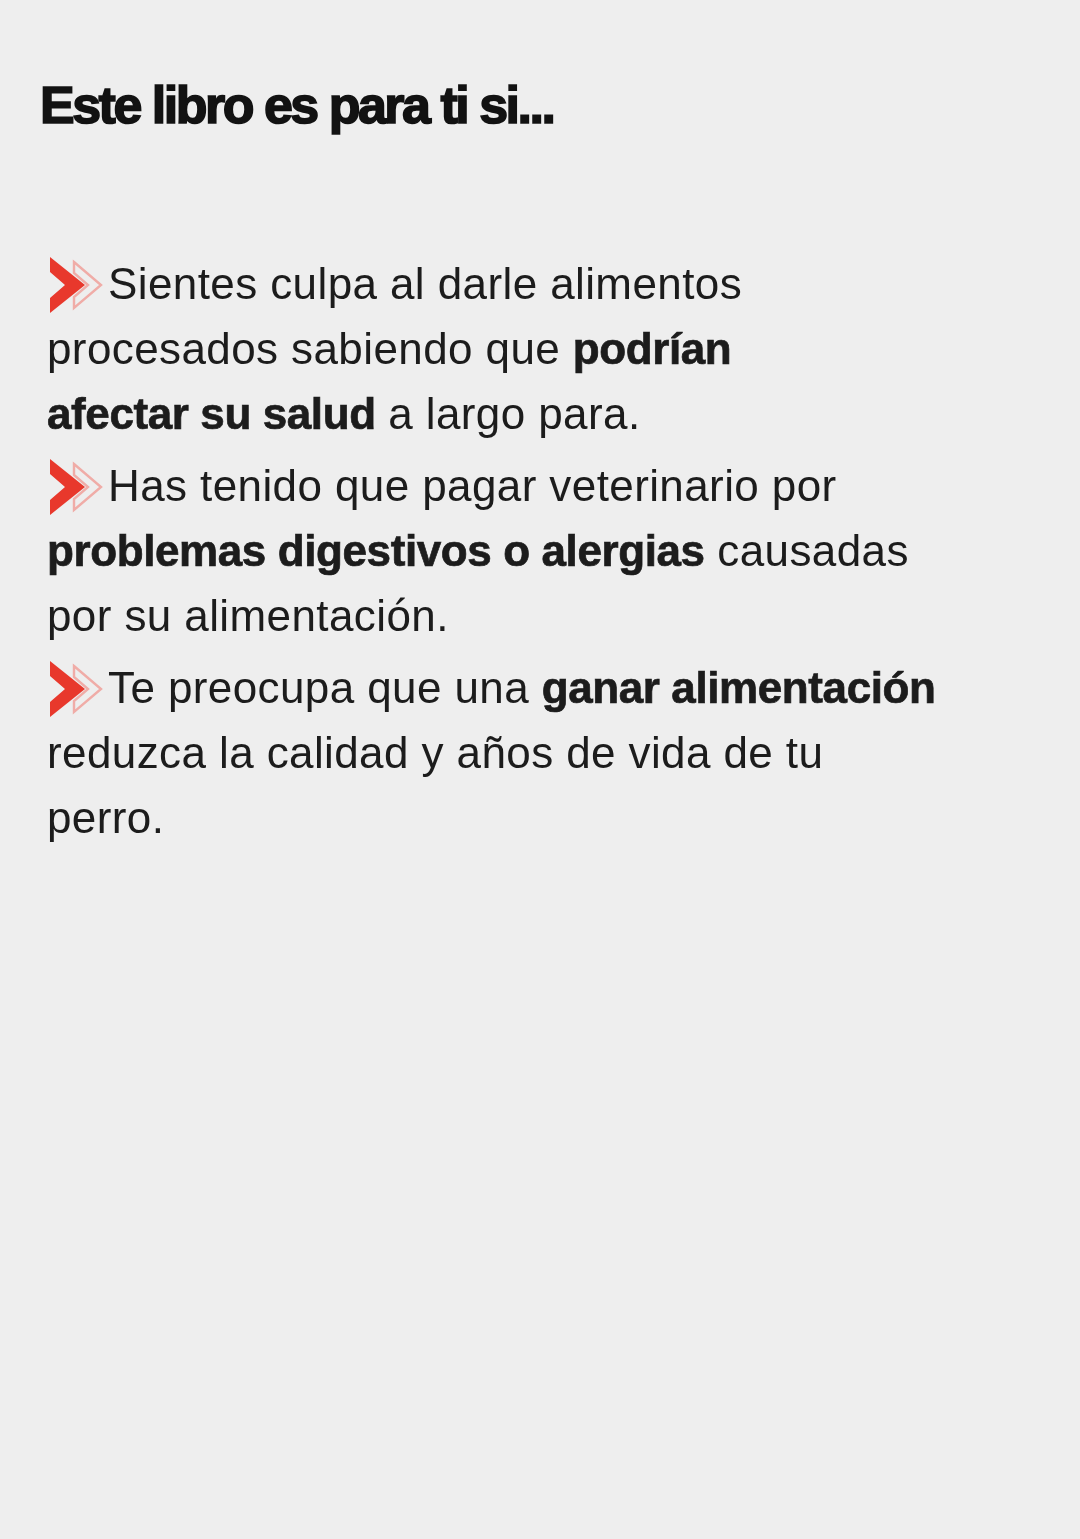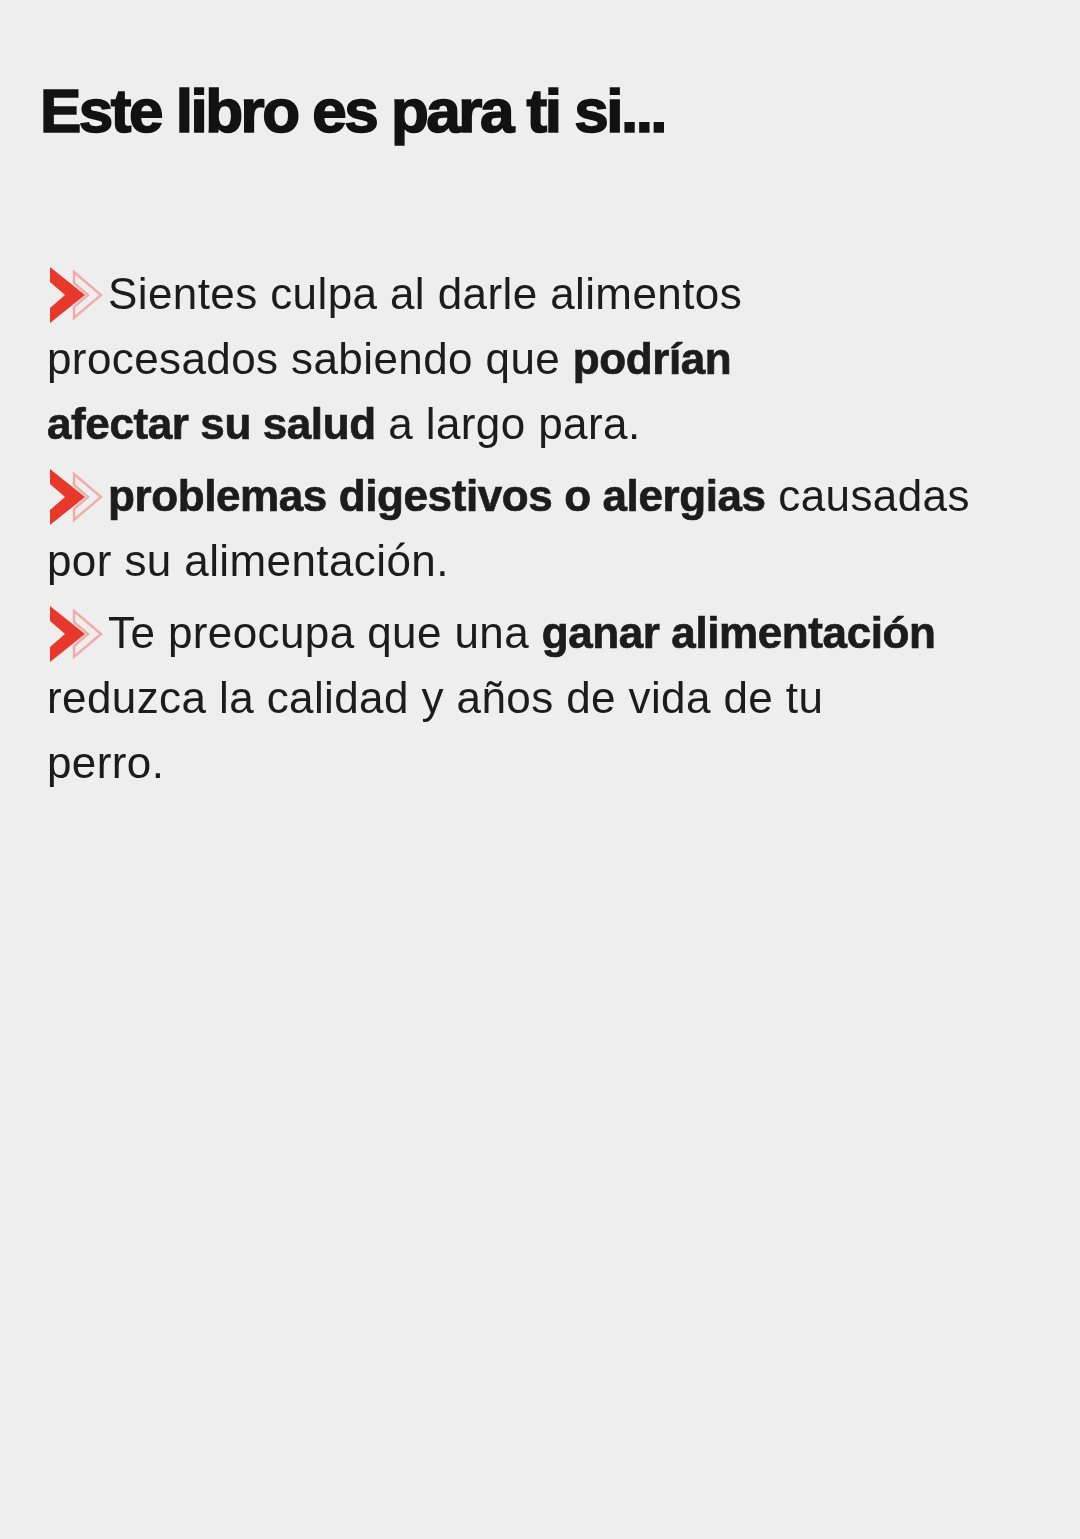--- a/index.html
+++ b/index.html
@@ -14,21 +14,21 @@
     font-family: "Liberation Sans", sans-serif;
     overflow-x: hidden;
   }
   .page {
     padding: 0 38px 0 40px;
     box-sizing: border-box;
     width: 1080px;
   }
   h1.title {
     margin: 78px 0 118px 0;
-    font-size: 62px;
+    font-size: 52px;
     line-height: 1.05;
     font-weight: 900;
     letter-spacing: -2.5px;
     color: #121212;
     -webkit-text-stroke: 1.6px #121212;
   }
   p.bullet {
     white-space: pre-wrap;
     font-size: 44px;
     line-height: 65px;
@@ -66,21 +66,22 @@
     <p class="bullet gap-lg"><span class="chevrons"><svg viewBox="0 0 58 58">
             <path d="M27 6 L54 29 L27 52 L27 41 L41 29 L27 17 Z" style="fill:none;stroke:var(--accent-light,#f0aca7);stroke-width:2.4"></path>
             <path d="M3 1 L38 29 L3 57 L3 42 L18 29 L3 16 Z" style="fill:var(--accent,#e8382c)"></path>
           </svg></span><span>Sientes culpa al darle alimentos
 procesados sabiendo que </span><b>podrían
 afectar su salud</b><span> a largo para.</span></p>
 
     <p class="bullet gap-md"><span class="chevrons"><svg viewBox="0 0 58 58">
             <path d="M27 6 L54 29 L27 52 L27 41 L41 29 L27 17 Z" style="fill:none;stroke:var(--accent-light,#f0aca7);stroke-width:2.4"></path>
             <path d="M3 1 L38 29 L3 57 L3 42 L18 29 L3 16 Z" style="fill:var(--accent,#e8382c)"></path>
-          </svg></span><b>problemas digestivos o alergias</b><span> causadas
+          </svg></span><span>Has tenido que pagar veterinario por
+</span><b>problemas digestivos o alergias</b><span> causadas
 por su alimentación.</span></p>
 
     <p class="bullet gap-sm"><span class="chevrons"><svg viewBox="0 0 58 58">
             <path d="M27 6 L54 29 L27 52 L27 41 L41 29 L27 17 Z" style="fill:none;stroke:var(--accent-light,#f0aca7);stroke-width:2.4"></path>
             <path d="M3 1 L38 29 L3 57 L3 42 L18 29 L3 16 Z" style="fill:var(--accent,#e8382c)"></path>
           </svg></span><span>Te preocupa que una </span><b>ganar alimentación</b><span>
 reduzca la calidad y años de vida de tu
 perro.</span></p>
 
 

